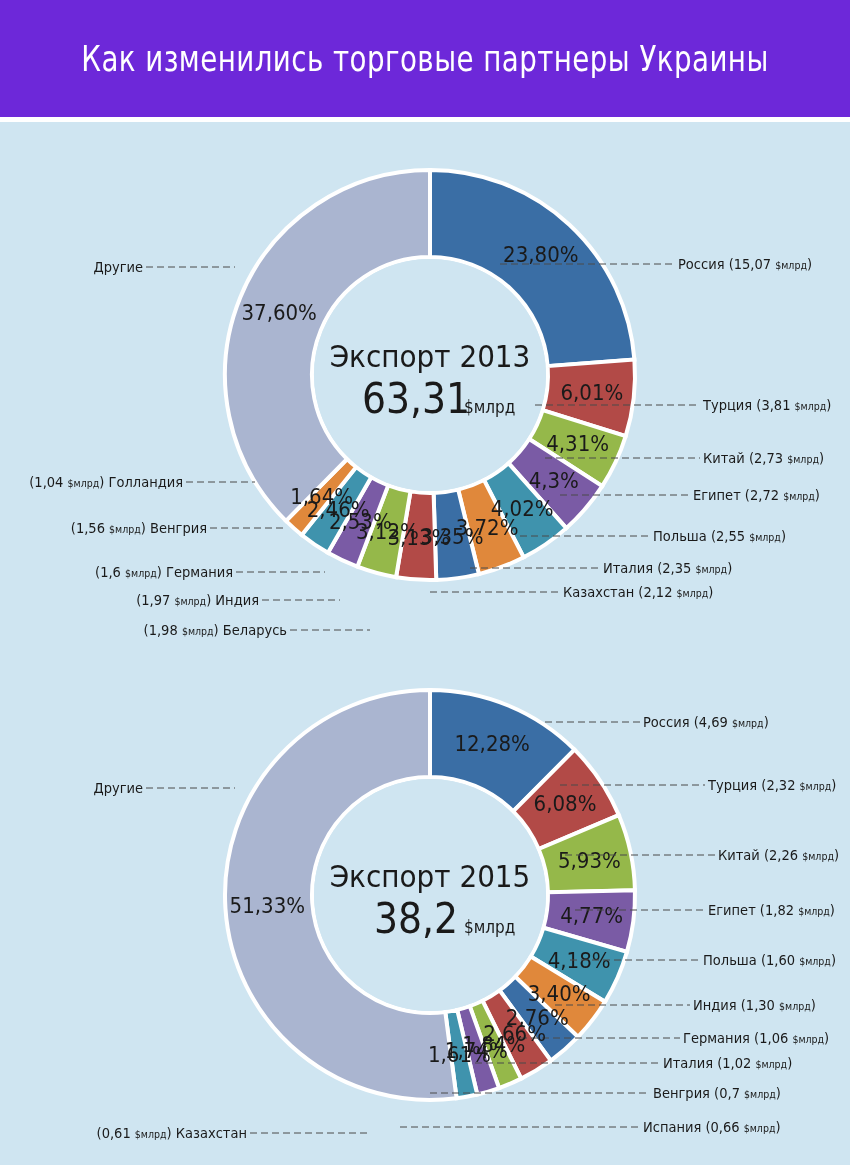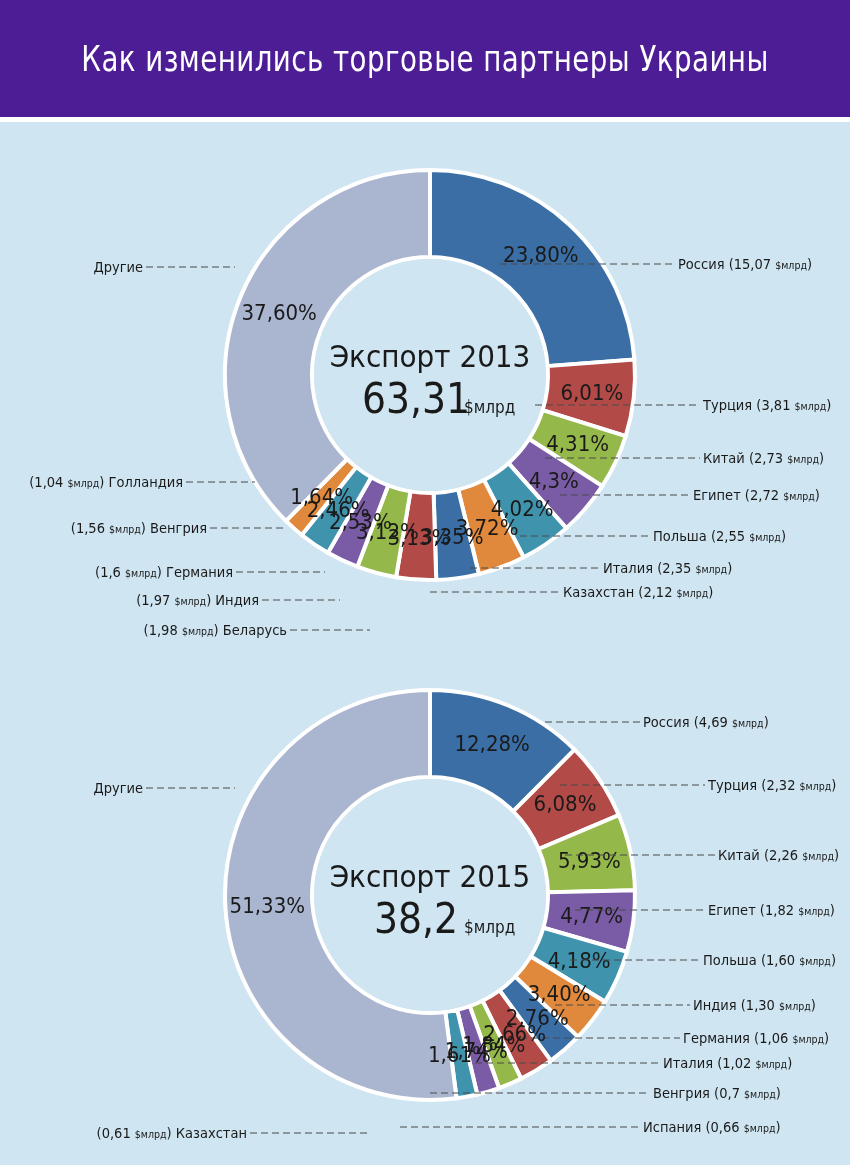--- a/index.html
+++ b/index.html
@@ -5,21 +5,21 @@
   html,body{margin:0;padding:0;}
   body{
     width:850px;height:1165px;
     background:#cfe5f1;
     font-family:"Liberation Sans", sans-serif;
     overflow:hidden;
     position:relative;
   }
   #header{
     position:absolute;left:0;top:0;width:850px;height:117px;
-    background:#4c1d95;
+    background:#6d28d9;
   }
   #header-title{
     position:absolute;left:0;top:0;width:850px;height:117px;
     display:flex;align-items:center;justify-content:center;
     color:#ffffff;
     font-size:35px;
     font-family:"Liberation Sans Narrow","DejaVu Sans Condensed","Liberation Sans",sans-serif;
     transform:scaleX(0.88);
     letter-spacing:0.5px;
     white-space:nowrap;

